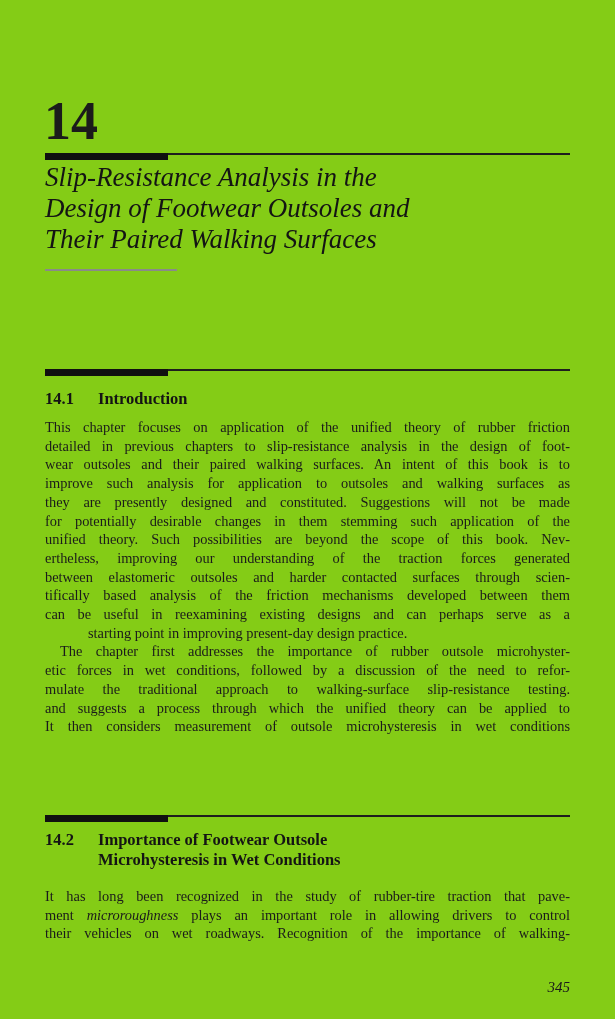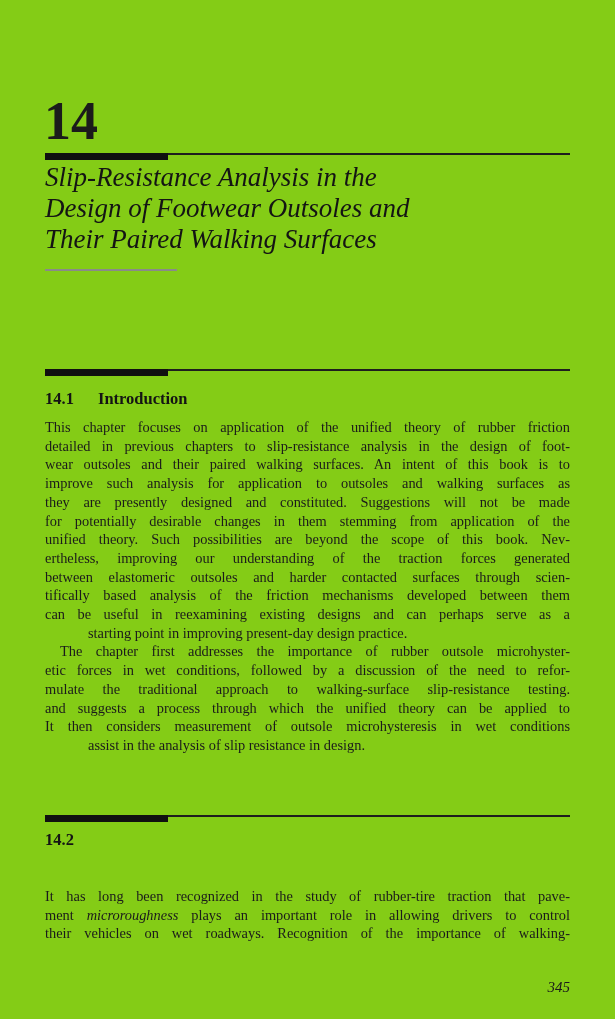--- a/index.html
+++ b/index.html
@@ -136,45 +136,48 @@
       </span>
   </div>
 
   <div class="body body-1">
       <div class="para">
         <div class="line">This chapter focuses on application of the unified theory of rubber friction</div>
         <div class="line">detailed in previous chapters to slip-resistance analysis in the design of foot-</div>
         <div class="line">wear outsoles and their paired walking surfaces. An intent of this book is to</div>
         <div class="line">improve such analysis for application to outsoles and walking surfaces as</div>
         <div class="line">they are presently designed and constituted. Suggestions will not be made</div>
-        <div class="line">for potentially desirable changes in them stemming from application of the</div>
+        <div class="line">for potentially desirable changes in them stemming such application of the</div>
         <div class="line">unified theory. Such possibilities are beyond the scope of this book. Nev-</div>
         <div class="line">ertheless, improving our understanding of the traction forces generated</div>
         <div class="line">between elastomeric outsoles and harder contacted surfaces through scien-</div>
         <div class="line">tifically based analysis of the friction mechanisms developed between them</div>
         <div class="line">can be useful in reexamining existing designs and can perhaps serve as a</div>
         <div class="line no-just">starting point in improving present-day design practice.</div>
       </div>
       <div class="para">
         <div class="line indent">The chapter first addresses the importance of rubber outsole microhyster-</div>
         <div class="line">etic forces in wet conditions, followed by a discussion of the need to refor-</div>
         <div class="line">mulate the traditional approach to walking-surface slip-resistance testing.</div>
         <div class="line">and suggests a process through which the unified theory can be applied to</div>
         <div class="line">It then considers measurement of outsole microhysteresis in wet conditions</div>
-        <div class="line no-just">assist in the analysis of slip resistance in design.</div>
       </div>
     </div>
 
   <div class="rule rule-sec2">
     <div class="thick"></div>
     <div class="thin"></div>
   </div>
 
   <div class="sec-heading sh-2">
     <span class="sec-num">14.2</span>
+    <span class="sec-title">
+        <div class="tline">Importance of Footwear Outsole</div>
+        <div class="tline">Microhysteresis in Wet Conditions</div>
+      </span>
   </div>
 
   <div class="body body-2">
       <div class="para">
         <div class="line">It has long been recognized in the study of rubber-tire traction that pave-</div>
         <div class="line"><span>ment </span><span class="ital">microroughness</span><span> plays an important role in allowing drivers to control</span></div>
         <div class="line">their vehicles on wet roadways. Recognition of the importance of walking-</div>
       </div>
     </div>
 

